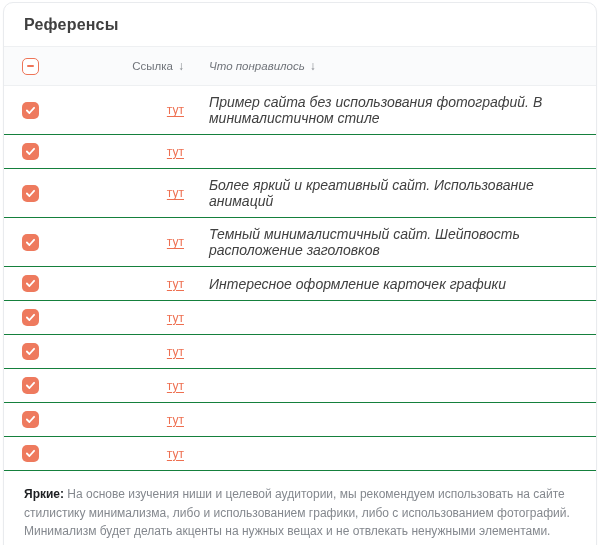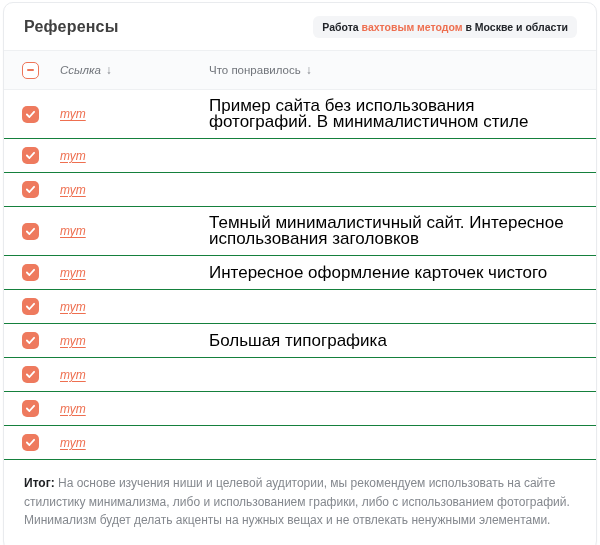--- a/index.html
+++ b/index.html
@@ -25,22 +25,22 @@
   }
   .task-badge .hl{color:#ee6f50;}
   .thead{
     display:flex;align-items:center;
     background:#fafbfc;
     border-top:1px solid #eef0f2;border-bottom:1px solid #eef0f2;
     height:38px;
     color:#70747a;font-size:11.5px;
   }
   .col-check{width:56px;padding-left:18px;box-sizing:border-box;flex:none;display:flex;align-items:center;}
-  .col-link{width:124px;flex:none;text-align:center;display:flex;justify-content:flex-start;align-items:center;font-style:italic;}
-  .col-liked{flex:1;padding-left:25px;padding-right:16px;display:flex;align-items:flex-end;}
+  .col-link{width:124px;flex:none;text-align:center;display:flex;justify-content:flex-end;align-items:center;}
+  .col-liked{flex:1;padding-left:25px;padding-right:16px;display:flex;align-items:flex-end;font-style:italic;}
   .sort-col{cursor:pointer;display:inline-flex;align-items:center;gap:5px;}
   .sort-arrow{font-size:12px;color:#80848a;line-height:1;}
   .minus-btn{
     width:17px;height:17px;box-sizing:border-box;
     border:1.5px solid #ee7558;border-radius:5px;background:#fff;
     display:flex;align-items:center;justify-content:center;cursor:pointer;
   }
   .minus-bar{width:7px;height:1.5px;background:#ee7558;border-radius:1px;}
   .trow{
     display:flex;align-items:center;
@@ -50,33 +50,32 @@
   .checkbox{
     width:17px;height:17px;border-radius:5px;background:#ee7a5e;
     display:flex;align-items:center;justify-content:center;cursor:pointer;flex:none;
   }
   .checkbox svg{display:block;}
   .row-link{
     color:#ee6f50;font-size:12px;font-weight:500;
     text-decoration:underline;text-underline-offset:2px;text-decoration-thickness:1px;
     cursor:pointer;
   }
-  .liked-text{color:#000000;font-size:17px;line-height:16px;}
+  .liked-text{color:#404040;font-size:14px;line-height:16px;}
   .notes{padding:14px 20px 6px;font-size:12px;line-height:1.55;color:#84888e;}
   .notes p{margin:0 0 14px 0;}
   .notes b{color:#1d1f22;}
 </style>
 </head>
 <body>
 
 <div class="card">
 
   <div class="card-header">
     <div class="page-title">Референсы</div>
-    <div class="task-badge"><span>Работа </span><span class="hl">вахтовым методом</span><span> в Москве и области</span></div>
   </div>
 
   <div class="thead">
     <div class="col-check">
       <div class="minus-btn">
         <span class="minus-bar"></span>
       </div>
     </div>
     <div class="col-link">
       <span class="sort-col">
@@ -126,80 +125,80 @@
       <div class="col-check">
         <div class="checkbox">
           <svg width="11" height="9" viewBox="0 0 12 10">
             <polyline points="2,5 4.8,7.8 10,2" fill="none" stroke="#ffffff" stroke-width="2" stroke-linecap="round" stroke-linejoin="round"></polyline>
           </svg>
         </div>
       </div>
       <div class="col-link">
         <a class="row-link">тут</a>
       </div>
-    </div>
-
-    <div class="trow">
-      <div class="col-check">
-        <div class="checkbox">
-          <svg width="11" height="9" viewBox="0 0 12 10">
-            <polyline points="2,5 4.8,7.8 10,2" fill="none" stroke="#ffffff" stroke-width="2" stroke-linecap="round" stroke-linejoin="round"></polyline>
-          </svg>
-        </div>
-      </div>
-      <div class="col-link">
-        <a class="row-link">тут</a>
-      </div>
-      <div class="col-liked">
-        <span class="liked-text">Темный минималистичный сайт. Интересное использования заголовков</span>
-      </div>
-    </div>
-
-    <div class="trow">
-      <div class="col-check">
-        <div class="checkbox">
-          <svg width="11" height="9" viewBox="0 0 12 10">
-            <polyline points="2,5 4.8,7.8 10,2" fill="none" stroke="#ffffff" stroke-width="2" stroke-linecap="round" stroke-linejoin="round"></polyline>
-          </svg>
-        </div>
-      </div>
-      <div class="col-link">
-        <a class="row-link">тут</a>
-      </div>
-      <div class="col-liked">
-        <span class="liked-text">Интересное оформление карточек чистого</span>
-      </div>
-    </div>
-
-    <div class="trow">
-      <div class="col-check">
-        <div class="checkbox">
-          <svg width="11" height="9" viewBox="0 0 12 10">
-            <polyline points="2,5 4.8,7.8 10,2" fill="none" stroke="#ffffff" stroke-width="2" stroke-linecap="round" stroke-linejoin="round"></polyline>
-          </svg>
-        </div>
-      </div>
-      <div class="col-link">
-        <a class="row-link">тут</a>
-      </div>
-    </div>
-
-    <div class="trow">
-      <div class="col-check">
-        <div class="checkbox">
-          <svg width="11" height="9" viewBox="0 0 12 10">
-            <polyline points="2,5 4.8,7.8 10,2" fill="none" stroke="#ffffff" stroke-width="2" stroke-linecap="round" stroke-linejoin="round"></polyline>
-          </svg>
-        </div>
-      </div>
-      <div class="col-link">
-        <a class="row-link">тут</a>
-      </div>
-      <div class="col-liked">
-        <span class="liked-text">Большая типографика</span>
+      <div class="col-liked">
+        <span class="liked-text">Более яркий и креативный сайт. Использование анимаций</span>
+      </div>
+    </div>
+
+    <div class="trow">
+      <div class="col-check">
+        <div class="checkbox">
+          <svg width="11" height="9" viewBox="0 0 12 10">
+            <polyline points="2,5 4.8,7.8 10,2" fill="none" stroke="#ffffff" stroke-width="2" stroke-linecap="round" stroke-linejoin="round"></polyline>
+          </svg>
+        </div>
+      </div>
+      <div class="col-link">
+        <a class="row-link">тут</a>
+      </div>
+      <div class="col-liked">
+        <span class="liked-text">Темный минималистичный сайт. Шейповость расположение заголовков</span>
+      </div>
+    </div>
+
+    <div class="trow">
+      <div class="col-check">
+        <div class="checkbox">
+          <svg width="11" height="9" viewBox="0 0 12 10">
+            <polyline points="2,5 4.8,7.8 10,2" fill="none" stroke="#ffffff" stroke-width="2" stroke-linecap="round" stroke-linejoin="round"></polyline>
+          </svg>
+        </div>
+      </div>
+      <div class="col-link">
+        <a class="row-link">тут</a>
+      </div>
+      <div class="col-liked">
+        <span class="liked-text">Интересное оформление карточек графики</span>
+      </div>
+    </div>
+
+    <div class="trow">
+      <div class="col-check">
+        <div class="checkbox">
+          <svg width="11" height="9" viewBox="0 0 12 10">
+            <polyline points="2,5 4.8,7.8 10,2" fill="none" stroke="#ffffff" stroke-width="2" stroke-linecap="round" stroke-linejoin="round"></polyline>
+          </svg>
+        </div>
+      </div>
+      <div class="col-link">
+        <a class="row-link">тут</a>
+      </div>
+    </div>
+
+    <div class="trow">
+      <div class="col-check">
+        <div class="checkbox">
+          <svg width="11" height="9" viewBox="0 0 12 10">
+            <polyline points="2,5 4.8,7.8 10,2" fill="none" stroke="#ffffff" stroke-width="2" stroke-linecap="round" stroke-linejoin="round"></polyline>
+          </svg>
+        </div>
+      </div>
+      <div class="col-link">
+        <a class="row-link">тут</a>
       </div>
     </div>
 
     <div class="trow">
       <div class="col-check">
         <div class="checkbox">
           <svg width="11" height="9" viewBox="0 0 12 10">
             <polyline points="2,5 4.8,7.8 10,2" fill="none" stroke="#ffffff" stroke-width="2" stroke-linecap="round" stroke-linejoin="round"></polyline>
           </svg>
         </div>
@@ -230,17 +229,17 @@
           </svg>
         </div>
       </div>
       <div class="col-link">
         <a class="row-link">тут</a>
       </div>
     </div>
   </div>
 
   <div class="notes">
-    <p><b>Итог:</b><span> На основе изучения ниши и целевой аудитории, мы рекомендуем использовать на сайте стилистику минимализма, либо и использованием графики, либо с использованием фотографий. Минимализм будет делать акценты на нужных вещах и не отвлекать ненужными элементами.</span></p>
+    <p><b>Яркие:</b><span> На основе изучения ниши и целевой аудитории, мы рекомендуем использовать на сайте стилистику минимализма, либо и использованием графики, либо с использованием фотографий. Минимализм будет делать акценты на нужных вещах и не отвлекать ненужными элементами.</span></p>
 
   </div>
 
 </div>
 
 </body></html>

